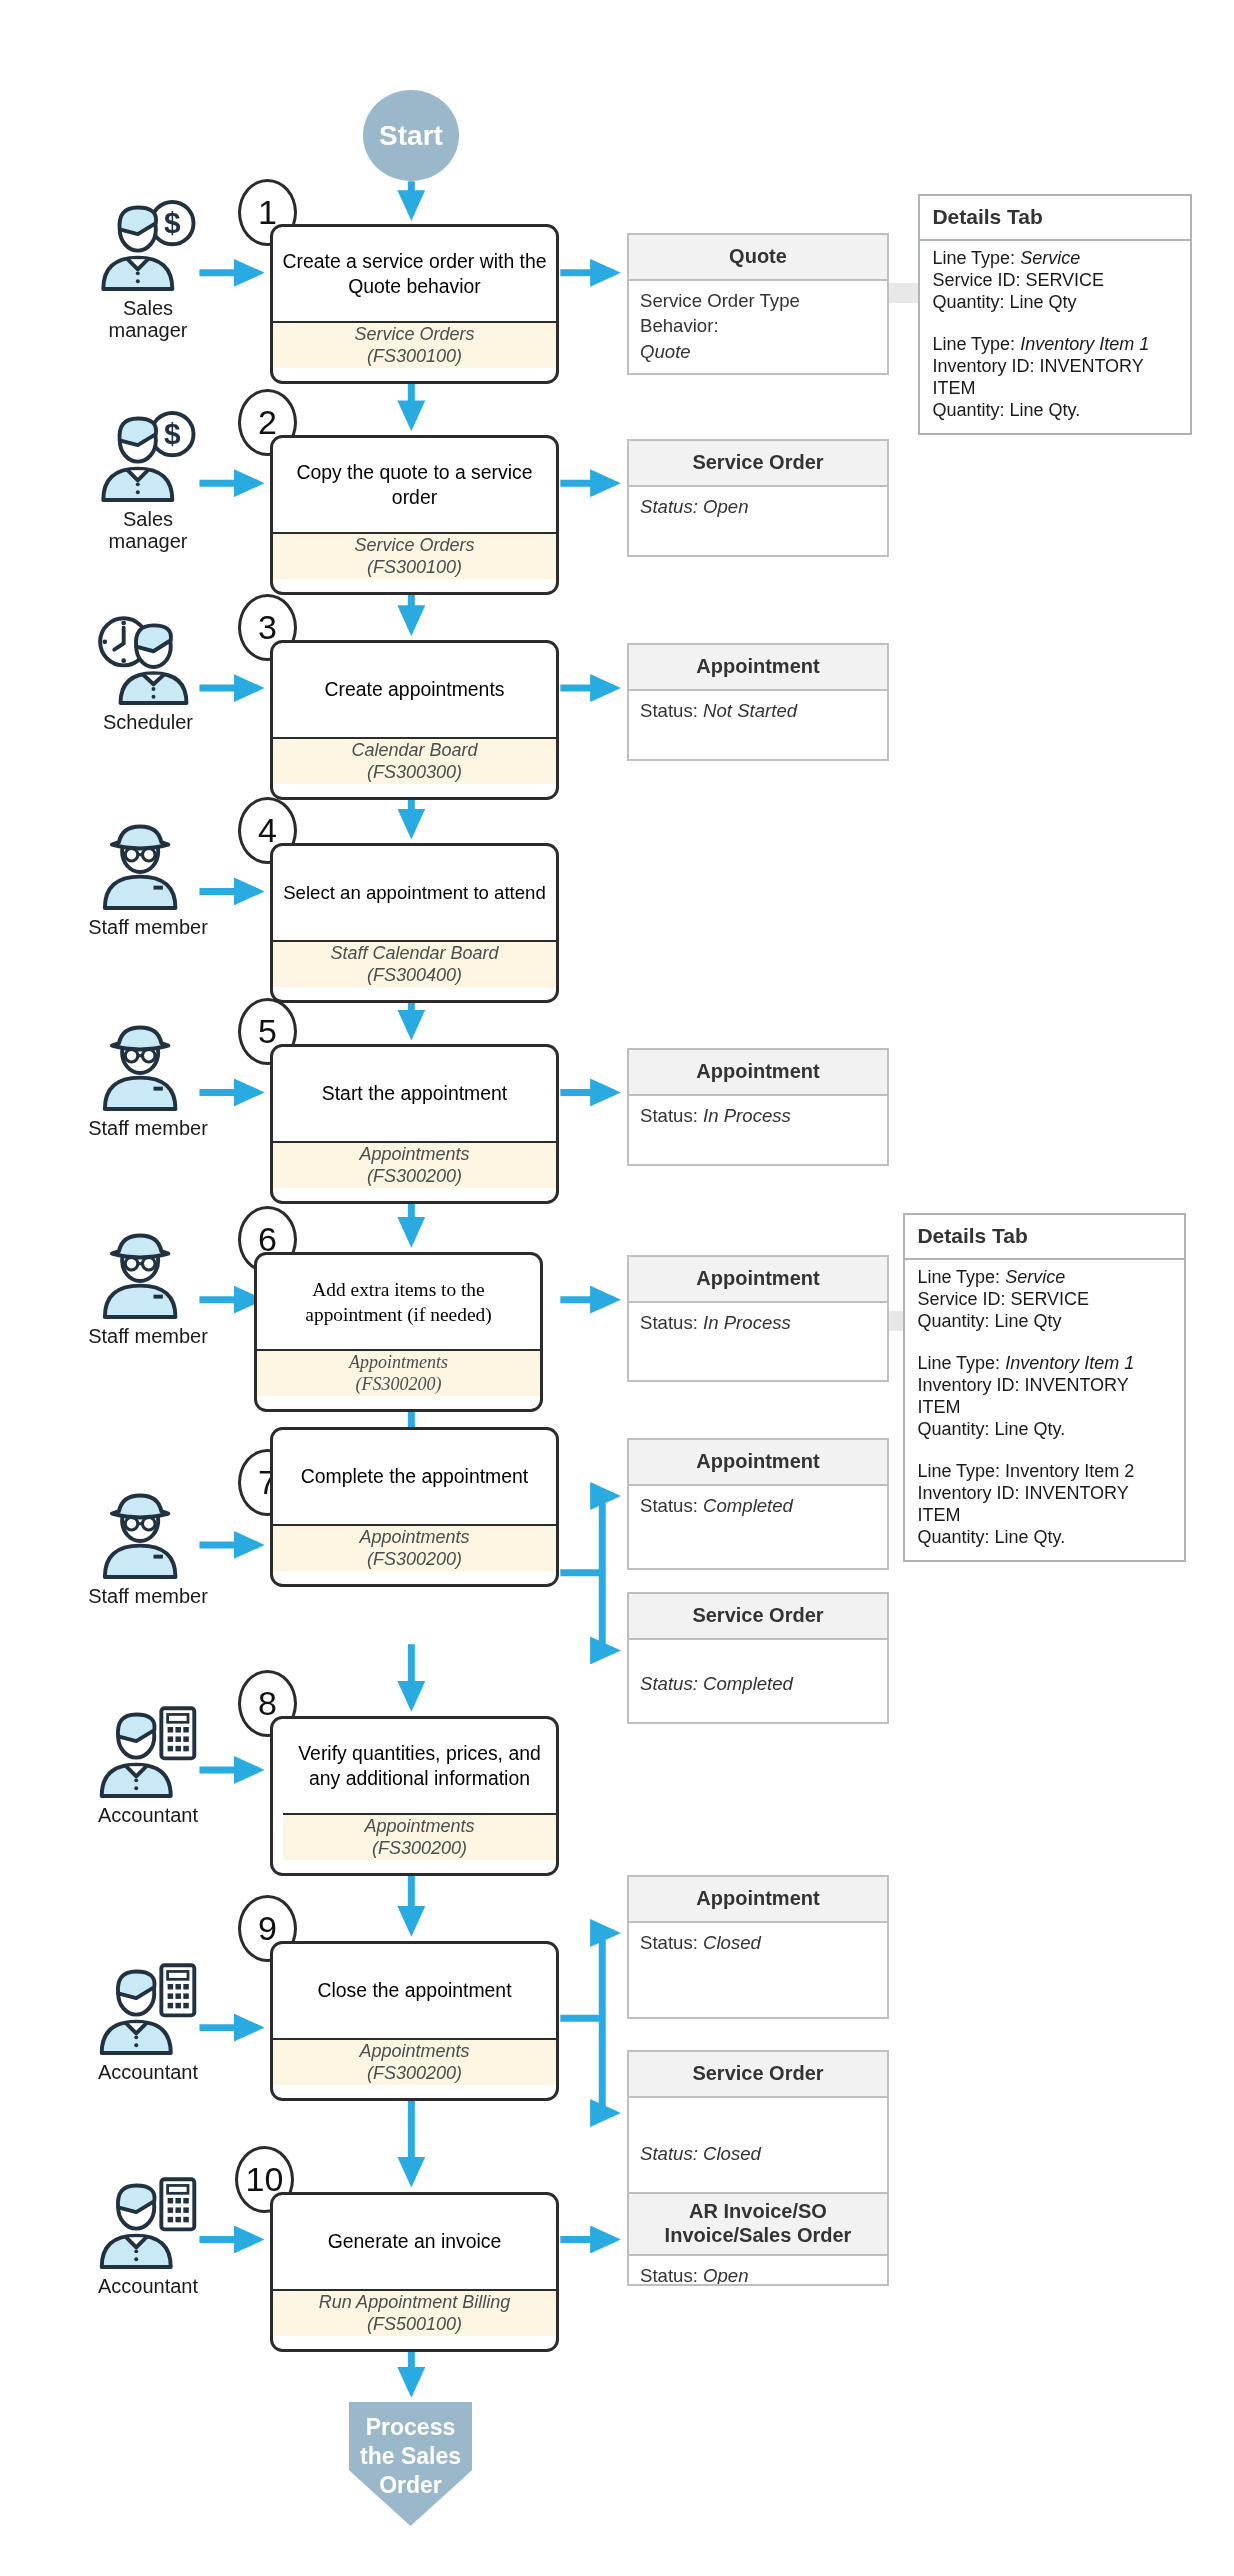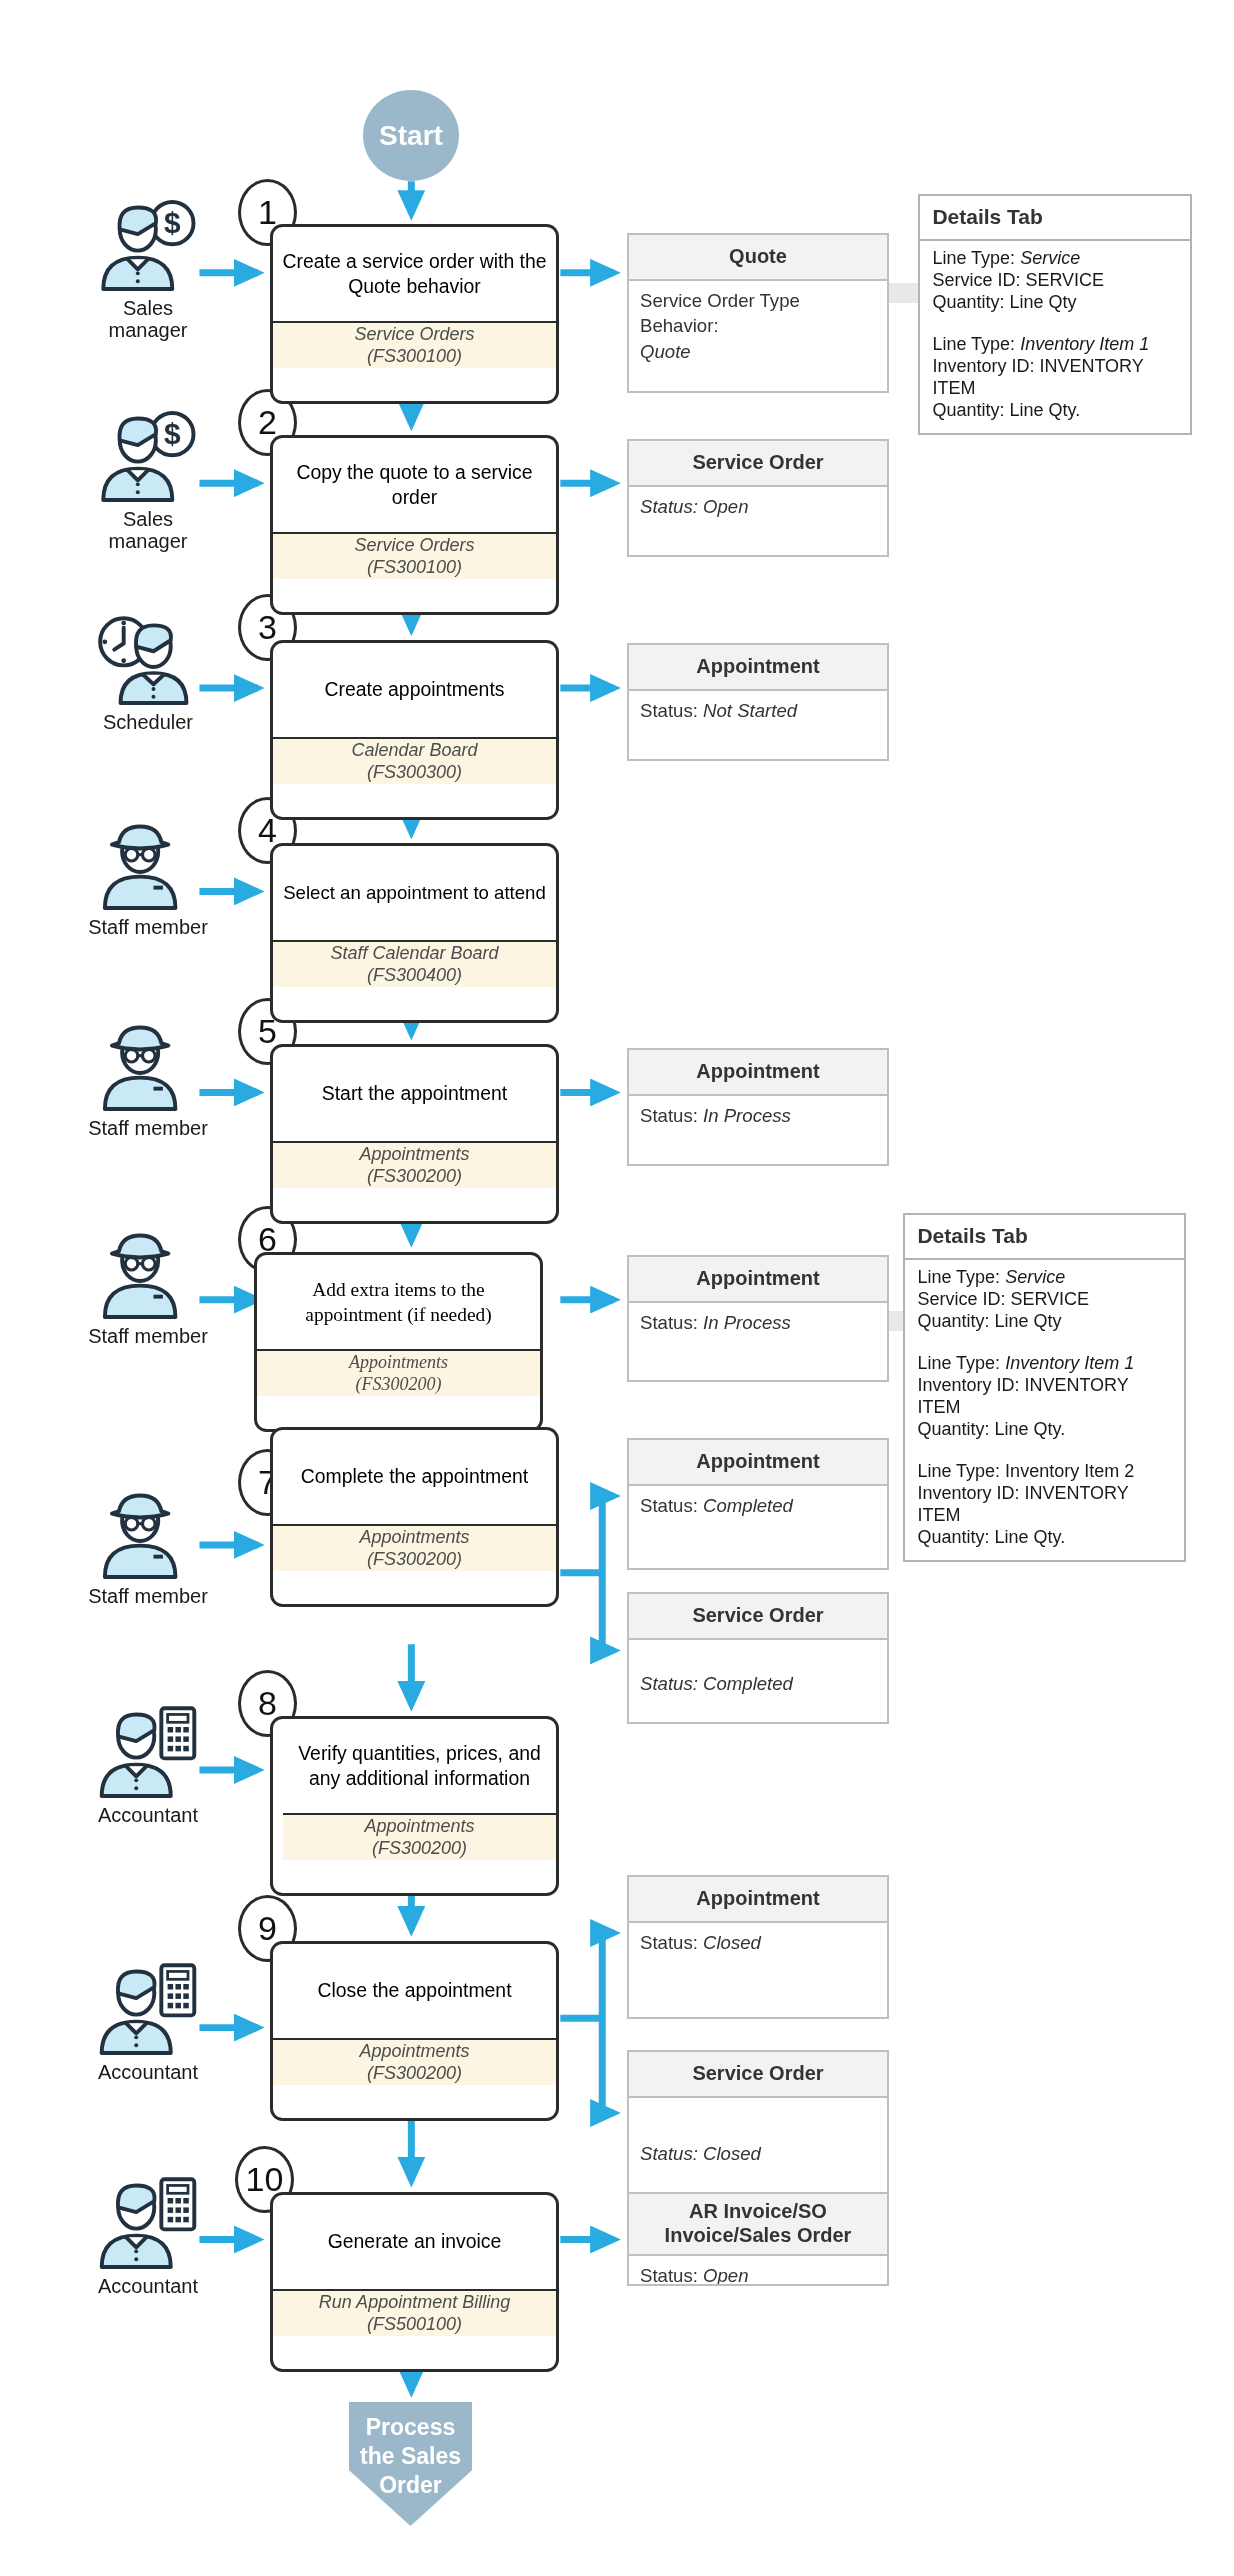--- a/index.html
+++ b/index.html
@@ -16,21 +16,21 @@
     color:#fff;font-weight:bold;font-size:23px;line-height:1.25;padding-top:11px;box-sizing:border-box;z-index:2;}
 
   .actor{position:absolute;width:148px;text-align:center;z-index:2;}
   .actor svg{width:102px;height:99px;display:block;margin:0 auto;}
   .actor-label{font-size:20px;color:#1a1a1a;line-height:1.12;margin:1.6px auto 0;max-width:123px;}
 
   .numcircle{position:absolute;width:59px;height:67px;border:3.1px solid #2b2b2b;border-radius:50%;
     background:#fff;display:flex;align-items:center;justify-content:center;
     font-size:34px;color:#111;z-index:1;box-sizing:border-box;}
 
-  .task{position:absolute;width:289px;height:180px;border:3.1px solid #2b2b2b;border-radius:12.4px;
+  .task{position:absolute;width:289px;height:160px;border:3.1px solid #2b2b2b;border-radius:12.4px;
     background:#fff;box-sizing:border-box;overflow:hidden;z-index:2;}
   .task-title{height:94px;display:flex;align-items:center;justify-content:center;
     text-align:center;font-size:19.4px;color:#000;padding:0 6.2px;line-height:1.3;}
   .task-screen{height:45px;background:#FBF5E2;border-top:2.3px solid #2b2b2b;font-style:italic;
     font-size:18px;color:#4d4d4d;text-align:center;display:flex;flex-direction:column;
     justify-content:center;line-height:1.22;}
 
   .sidebox{position:absolute;width:262px;border:2.3px solid #BFBFBF;background:#fff;
     box-sizing:border-box;z-index:2;overflow:hidden;}
   .sidebox-h{background:#F2F2F2;border-bottom:2.3px solid #BFBFBF;font-weight:bold;font-size:20px;
@@ -399,21 +399,21 @@
     </div>
   </div>
   <div class="task" style="left:270px;top:2192px;">
     <div class="task-title">Generate an invoice</div>
     <div class="task-screen">
       <div>Run Appointment Billing</div>
         <div>(FS500100)</div>
     </div>
   </div>
 
-  <div class="sidebox" style="left:627px;top:233px;height:160px;">
+  <div class="sidebox" style="left:627px;top:233px;height:142px;">
     <div class="sidebox-h">Quote</div>
     <div class="sidebox-b">
       <div><span>Service Order Type Behavior:</span></div>
       <div><span style="font-style: italic;">Quote</span></div>
 
     </div>
   </div>
 
   <div class="sidebox" style="left:627px;top:439px;height:118px;">
     <div class="sidebox-h">Service Order</div>

